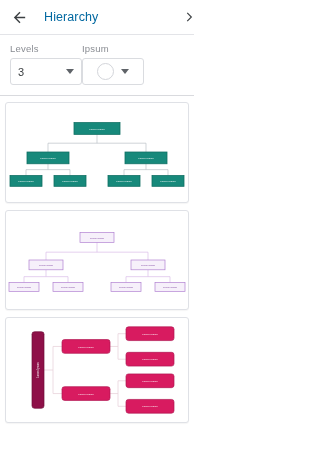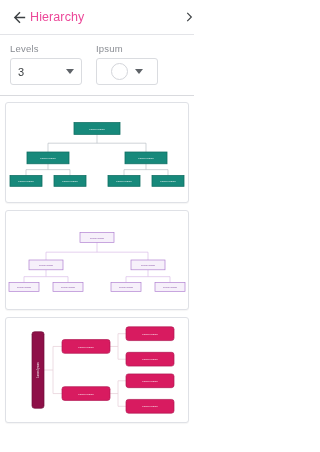--- a/index.html
+++ b/index.html
@@ -22,23 +22,23 @@
     position: relative;
   }
   .back-btn {
     width: 22px; height: 22px;
     display: flex; align-items: center; justify-content: center;
     flex: 0 0 auto;
   }
   .back-btn svg { display: block; }
   .header-title {
     font-size: 12.5px;
-    color: #ec4899;
+    color: #0369a1;
     font-weight: 400;
-    margin-left: 0;
+    margin-left: 14px;
     letter-spacing: 0.1px;
     white-space: nowrap;
   }
   .header-next {
     position: absolute;
     right: 0px; top: 50%;
     transform: translateY(-50%);
     width: 10px; height: 18px;
     overflow: hidden;
     display: flex; align-items: center;
@@ -46,21 +46,20 @@
   .header-divider {
     height: 1px;
     background: #e3e4e8;
     width: 100%;
   }
 
   
   .controls {
     display: flex;
     padding: 8px 10px 10px 10px;
-    gap: 14px;
     background: #ffffff;
   }
   .ctrl-group { display: flex; flex-direction: column; }
   .ctrl-label {
     font-size: 9.5px;
     color: #8a8d93;
     margin-bottom: 4px;
     letter-spacing: 0.2px;
   }
   .select-box {

